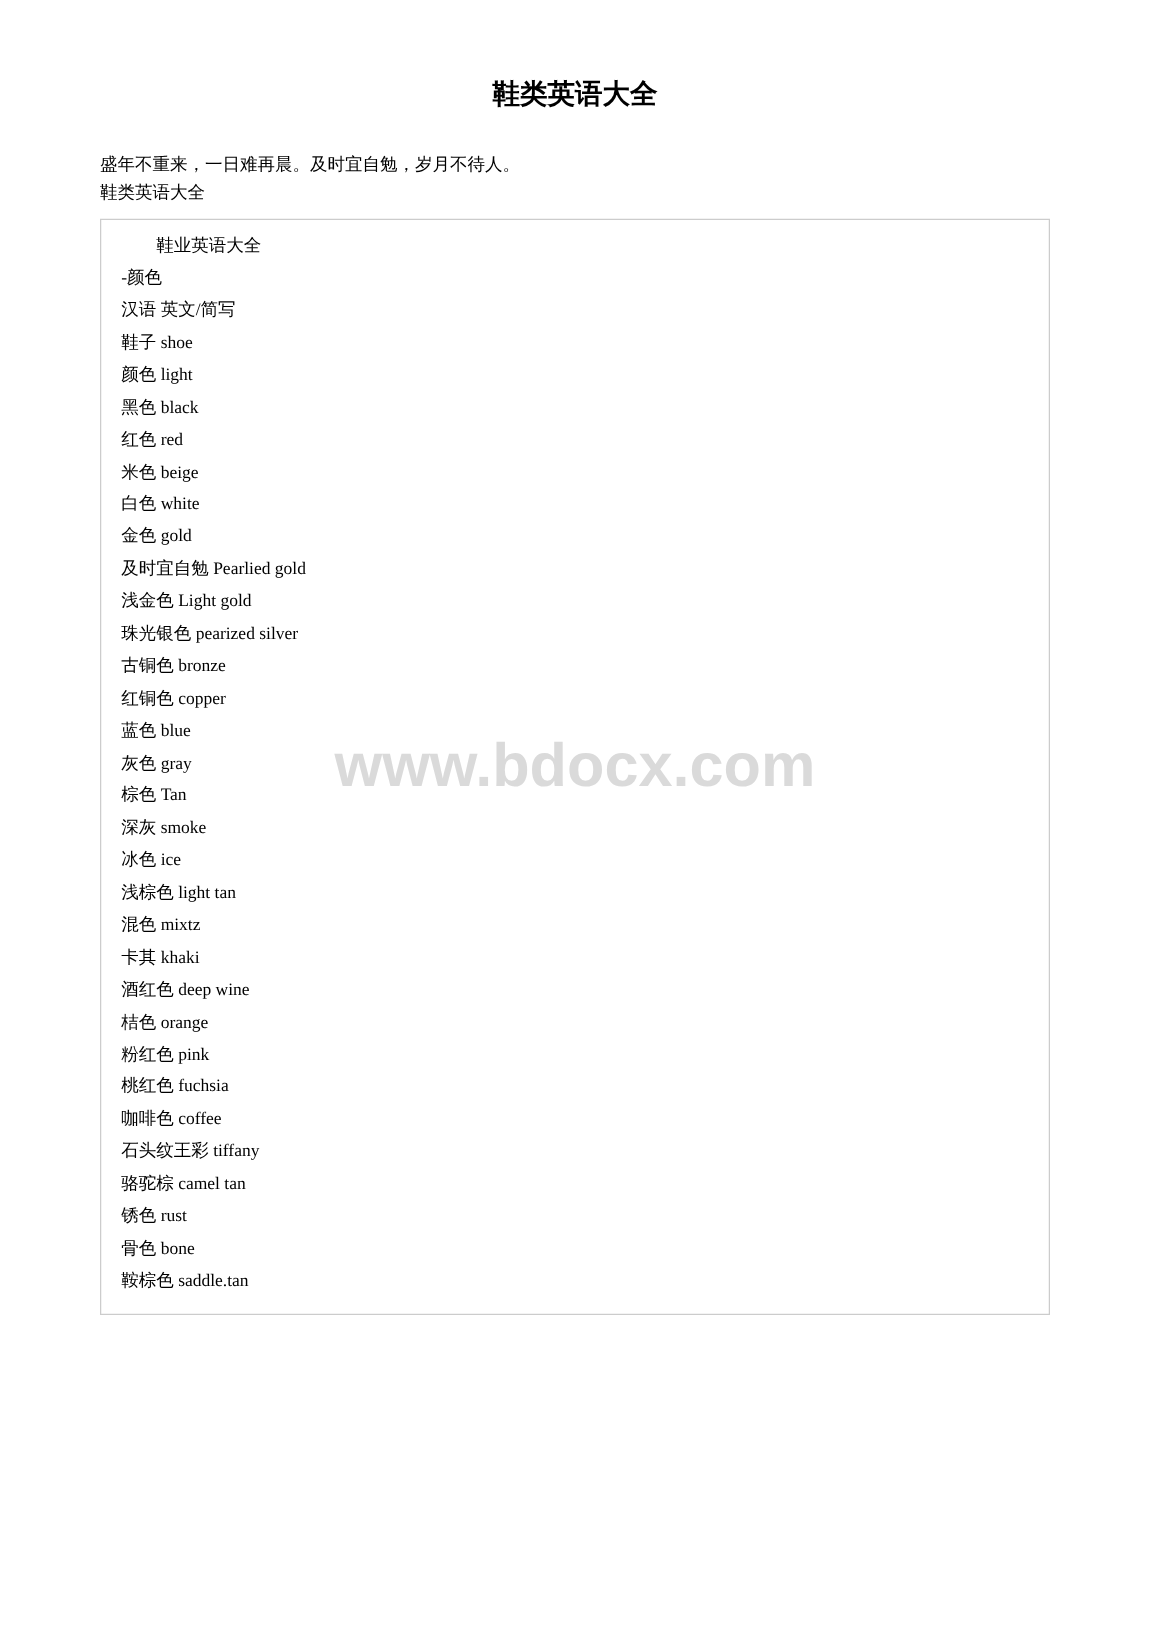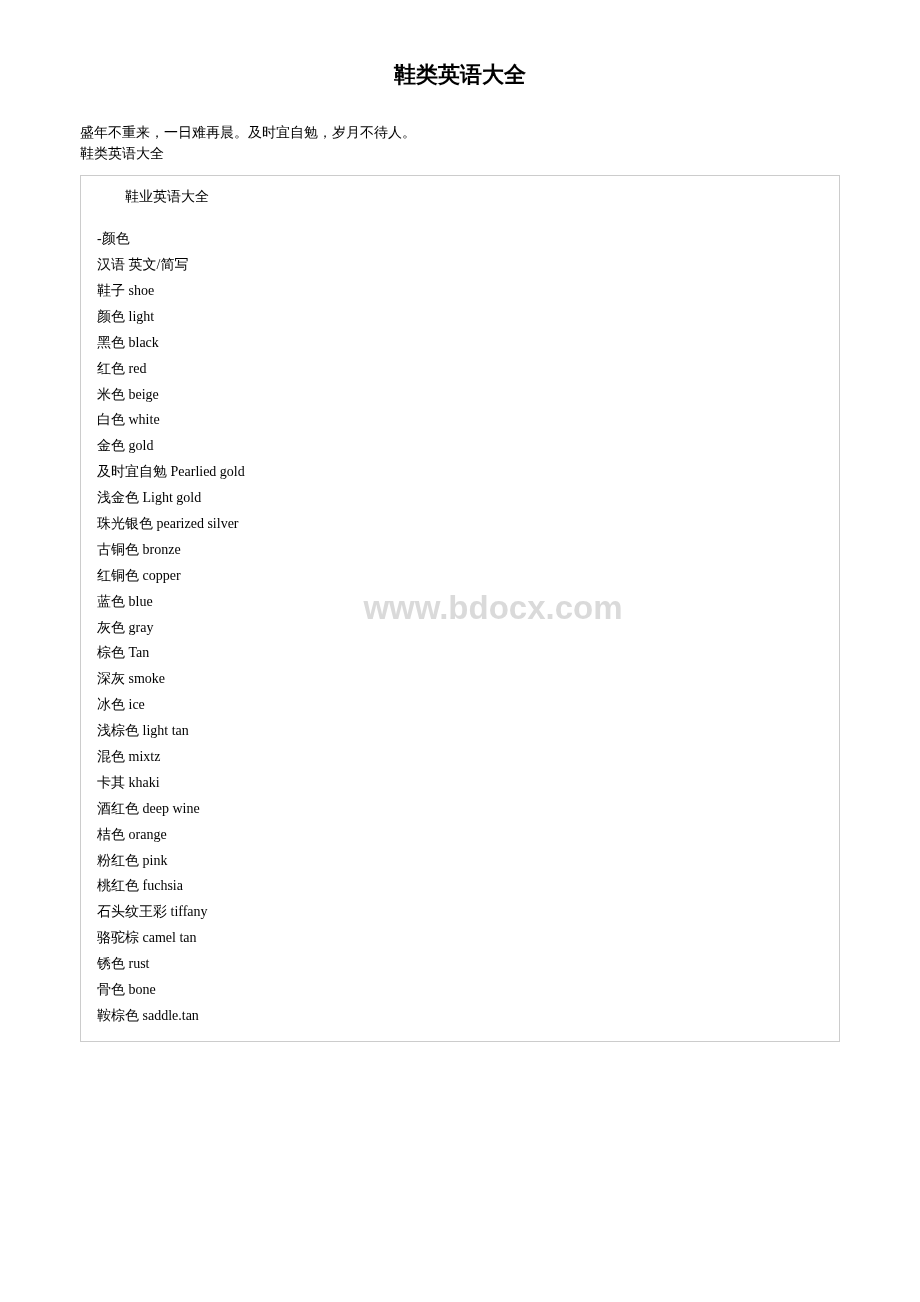--- a/index.html
+++ b/index.html
@@ -38,39 +38,38 @@
 
     .watermark-container {
       position: relative;
     }
 
     .watermark {
       position: absolute;
       top: 50%;
       left: 50%;
       transform: translate(-50%, -50%);
-      font-size: 33px;
+      font-size: 49px;
       color: rgba(150, 150, 150, 0.35);
       font-family: Arial, sans-serif;
       font-weight: bold;
       white-space: nowrap;
       pointer-events: none;
       z-index: 10;
-      margin-left: 33px;
     }
 
     .content-box {
       border: 1px solid #cccccc;
       padding: 12px 16px;
       position: relative;
     }
 
     .content-box .inner-title {
       text-indent: 2em;
-      margin-bottom: 20px;
+      margin-bottom: 4px;
       font-size: 14px;
     }
 
     .content-box .item {
       font-size: 14px;
       line-height: 1.85;
     }
   </style>
 </head>
 <body>
@@ -107,19 +106,20 @@
       <div class="item">棕色 Tan</div>
       <div class="item">深灰 smoke</div>
       <div class="item">冰色 ice</div>
       <div class="item">浅棕色 light tan</div>
       <div class="item">混色 mixtz</div>
       <div class="item">卡其 khaki</div>
       <div class="item">酒红色 deep wine</div>
       <div class="item">桔色 orange</div>
       <div class="item">粉红色 pink</div>
       <div class="item">桃红色 fuchsia</div>
+      <div class="item">咖啡色 coffee</div>
       <div class="item">石头纹王彩 tiffany</div>
       <div class="item">骆驼棕 camel tan</div>
       <div class="item">锈色 rust</div>
       <div class="item">骨色 bone</div>
       <div class="item">鞍棕色 saddle.tan</div>
     </div>
 </div>
 
 </body></html>

